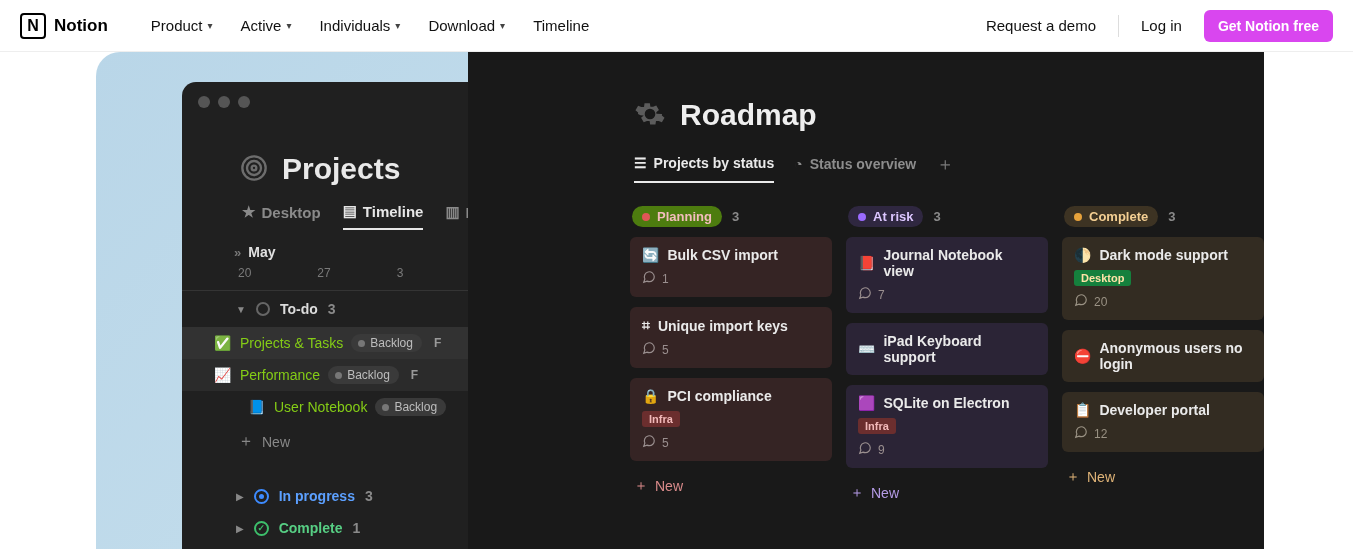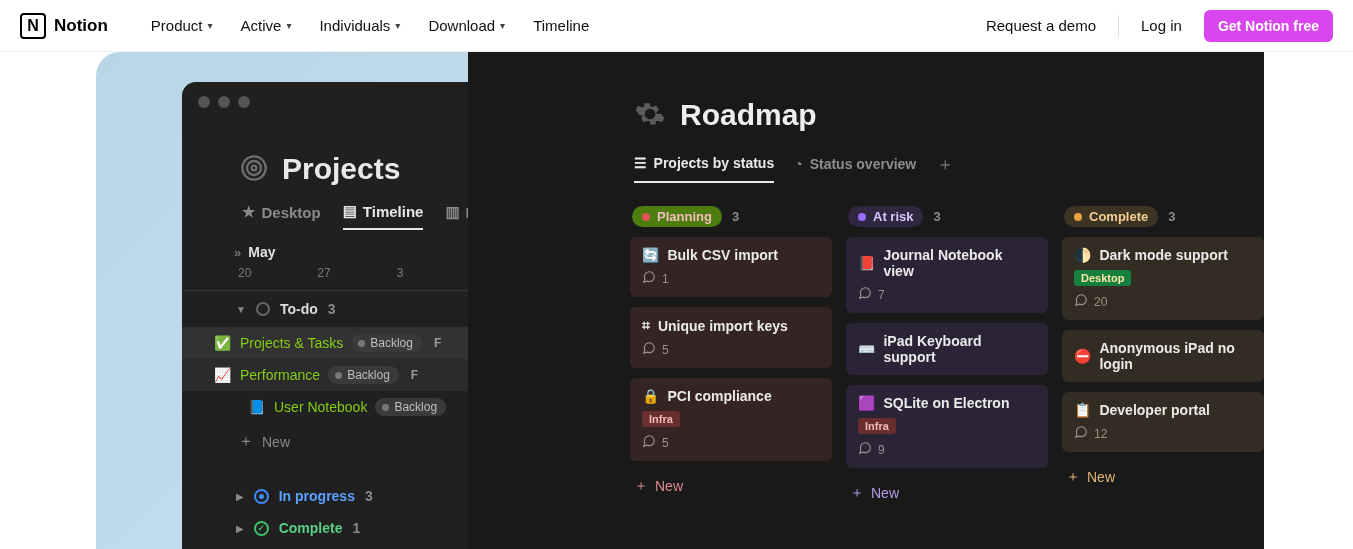--- a/index.html
+++ b/index.html
@@ -360,21 +360,21 @@
           <div class="c-comment">
               <span class="bubble"><svg viewBox="0 0 24 24" fill="none" stroke="currentColor" stroke-width="2">
                   <path d="M21 11.5a8.38 8.38 0 01-8.5 8.5 8.5 8.5 0 01-4-.9L3 21l1.9-5.6A8.5 8.5 0 1121 11.5z"></path>
                 </svg></span>
               <span>20</span>
             </div>
         </div>
         <div class="card c-comp">
           <div class="c-title">
               <span class="c-emoji">⛔</span>
-              <span>Anonymous iPad no login</span>
+              <span>Anonymous users no login</span>
             </div>
         </div>
         <div class="card c-comp">
           <div class="c-title">
               <span class="c-emoji">📋</span>
               <span>Developer portal</span>
             </div>
           <div class="c-comment">
               <span class="bubble"><svg viewBox="0 0 24 24" fill="none" stroke="currentColor" stroke-width="2">
                   <path d="M21 11.5a8.38 8.38 0 01-8.5 8.5 8.5 8.5 0 01-4-.9L3 21l1.9-5.6A8.5 8.5 0 1121 11.5z"></path>

